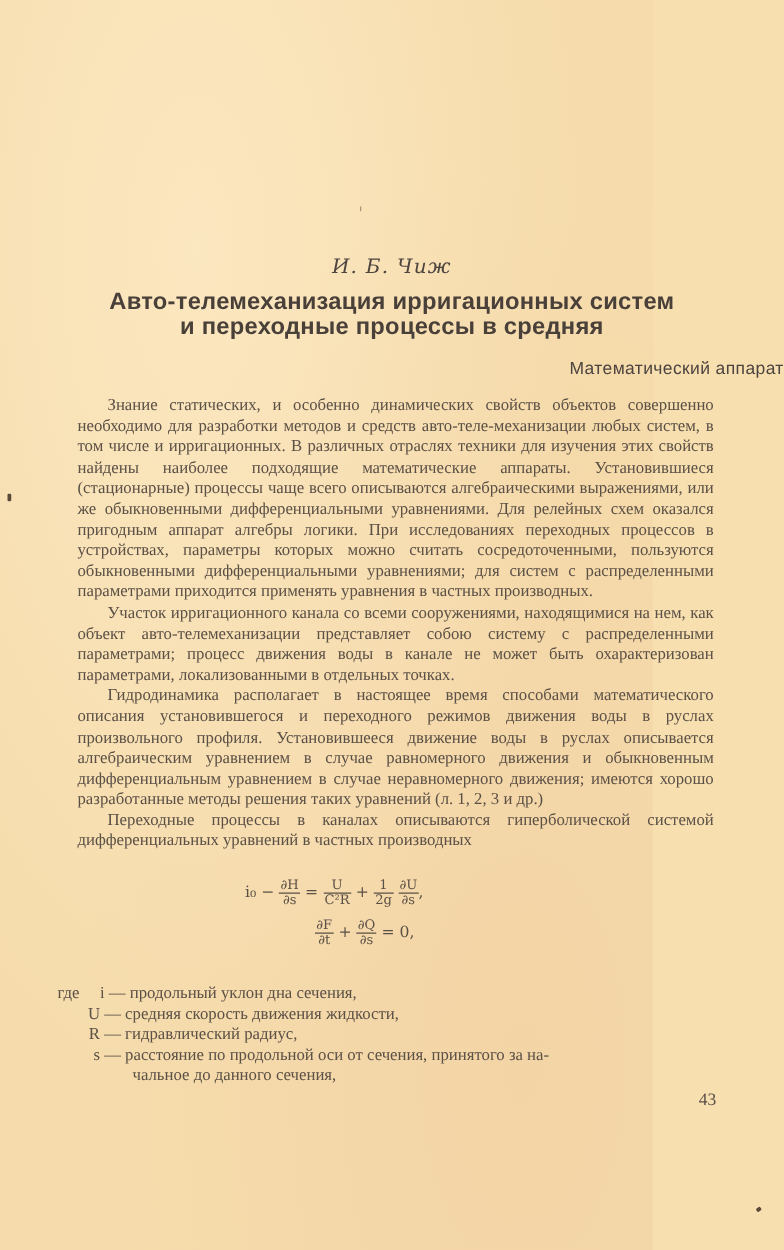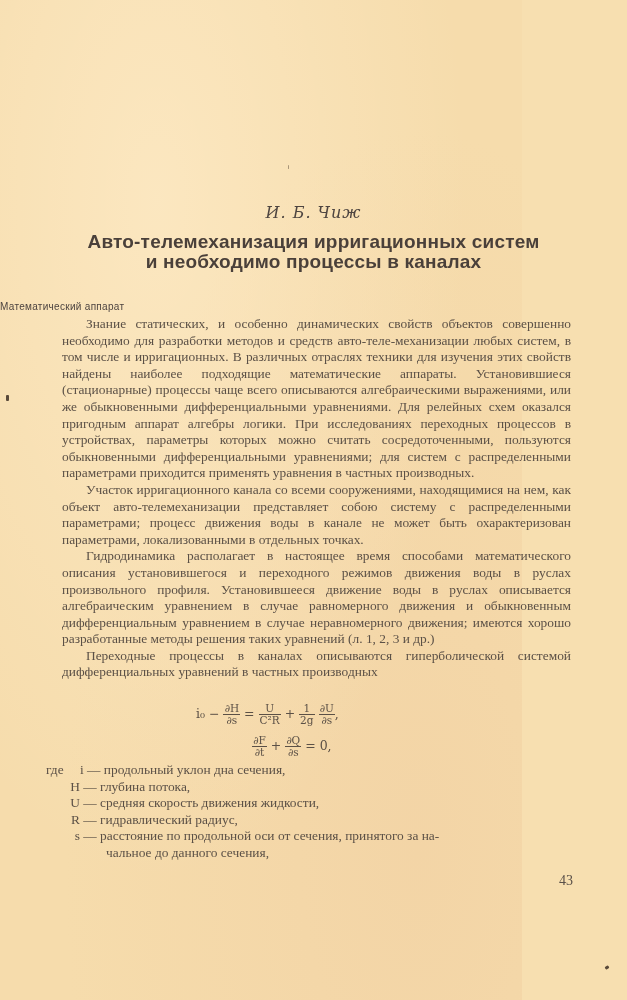--- a/index.html
+++ b/index.html
@@ -20,60 +20,60 @@
     position: absolute; top: 203px; left: 0; width: 627px; text-align: center;
     font-style: italic; font-size: 16px; letter-spacing: 1px; color: #4e4540;
   }
   .title {
     position: absolute; top: 232px; left: 0; width: 627px; text-align: center;
     font-family: "Liberation Sans", "DejaVu Sans", sans-serif;
     font-weight: bold; font-size: 19px; line-height: 20px; color: #4a403a;
     letter-spacing: 0.2px;
   }
   .subtitle {
-    position: absolute; top: 301px; left: 0; width: 627px; text-align: left;
+    position: absolute; top: 286px; left: 0; width: 627px; text-align: right;
     font-family: "Liberation Sans", "DejaVu Sans", sans-serif;
-    font-size: 10px; color: #4d4440; letter-spacing: 0.3px;
+    font-size: 14px; color: #4d4440; letter-spacing: 0.3px;
   }
   .body {
     position: absolute; top: 316px; left: 62px; width: 509px;
     font-family: "Liberation Serif", "DejaVu Serif", serif;
     font-size: 13.4px; line-height: 16.6px; color: #5b5046;
     text-align: justify;
   }
   .body p { margin: 0; text-indent: 24px; }
   .eq { font-size: 12.5px; color: #5b5046; position: absolute; }
   .frac { display: inline-block; vertical-align: middle; text-align: center; font-size: 10.5px; line-height: 11px; }
   .frac .num { display: block; border-bottom: 1px solid #5b5046; padding: 0 1px; }
   .frac .den { display: block; padding: 0 1px; }
   .defs {
     position: absolute; top: 762px; left: 46px; width: 520px;
     font-family: "Liberation Serif", "DejaVu Serif", serif;
     font-size: 13.4px; line-height: 16.6px; color: #5b5046;
   }
   .defs .row { white-space: nowrap; }
   .defs .sym { display: inline-block; width: 34px; text-align: right; }
-  .defs .lead { display: inline-block; width: 34px; }
+  .defs .lead { display: inline-block; width: 34px; margin-top: 24px; }
   .defs .cont { padding-left: 60px; }
   .pagenum {
     position: absolute; top: 873px; left: 523px;
     font-family: "Liberation Serif", "DejaVu Serif", serif; font-size: 14px; color: #5a5048; margin-left: 36px;
   }
   .speck { position: absolute; background: #5a4a3a; border-radius: 1px; }
 </style>
 </head>
 <body>
 
 <div class="page">
 
   <div class="author">И. Б. Чиж</div>
 
   <div class="title">
     <div>Авто-телемеханизация ирригационных систем</div>
-    <div>и необходимо процессы в каналах</div>
+    <div>и переходные процессы в средняя</div>
   </div>
 
   <div class="subtitle">Математический аппарат</div>
 
   <div class="body">
     <p>Знание статических, и особенно динамических свойств объектов совершенно необходимо для разработки методов и средств авто-теле-механизации любых систем, в том числе и ирригационных. В различных отраслях техники для изучения этих свойств найдены наиболее подходящие математические аппараты. Установившиеся (стационарные) процессы чаще всего описываются алгебраическими выражениями, или же обыкновенными дифференциальными уравнениями. Для релейных схем оказался пригодным аппарат алгебры логики. При исследованиях переходных процессов в устройствах, параметры которых можно считать сосредоточенными, пользуются обыкновенными дифференциальными уравнениями; для систем с распределенными параметрами приходится применять уравнения в частных производных.</p>
     <p>Участок ирригационного канала со всеми сооружениями, находящимися на нем, как объект авто-телемеханизации представляет собою систему с распределенными параметрами; процесс движения воды в канале не может быть охарактеризован параметрами, локализованными в отдельных точках.</p>
     <p>Гидродинамика располагает в настоящее время способами математического описания установившегося и переходного режимов движения воды в руслах произвольного профиля. Установившееся движение воды в руслах описывается алгебраическим уравнением в случае равномерного движения и обыкновенным дифференциальным уравнением в случае неравномерного движения; имеются хорошо разработанные методы решения таких уравнений (л. 1, 2, 3 и др.)</p>
     <p>Переходные процессы в каналах описываются гиперболической системой дифференциальных уравнений в частных производных</p>
   </div>
@@ -90,21 +90,20 @@
 
   <div class="eq" style="top:735px; left:252px;">
     <span class="frac"><span class="num">∂F</span><span class="den">∂t</span></span>
     <span>+</span>
     <span class="frac"><span class="num">∂Q</span><span class="den">∂s</span></span>
     <span>= 0,</span>
   </div>
 
   <div class="defs">
     <div class="row"><span class="lead">где</span><span>i</span> <span>— продольный уклон дна сечения,</span></div>
-    <div class="row"><span class="sym">H</span> <span>— глубина потока,</span></div>
     <div class="row"><span class="sym">U</span> <span>— средняя скорость движения жидкости,</span></div>
     <div class="row"><span class="sym">R</span> <span>— гидравлический радиус,</span></div>
     <div class="row"><span class="sym">s</span> <span>— расстояние по продольной оси от сечения, принятого за на-</span></div>
     <div class="row cont">чальное до данного сечения,</div>
   </div>
 
   <div class="pagenum">43</div>
 
   <div class="speck" style="top:395px; left:6px; width:3px; height:6px;"></div>
   <div class="speck" style="top:966px; left:605px; width:4px; height:3px; transform:rotate(-35deg);"></div>

